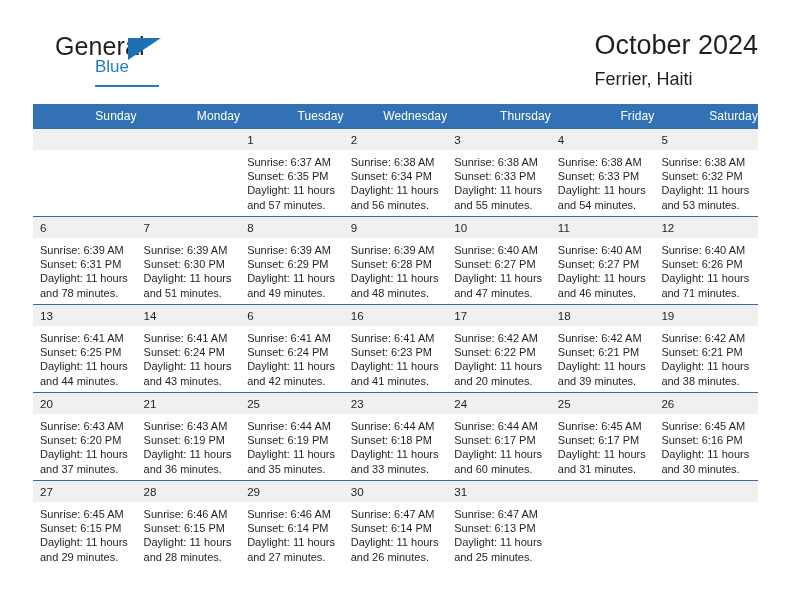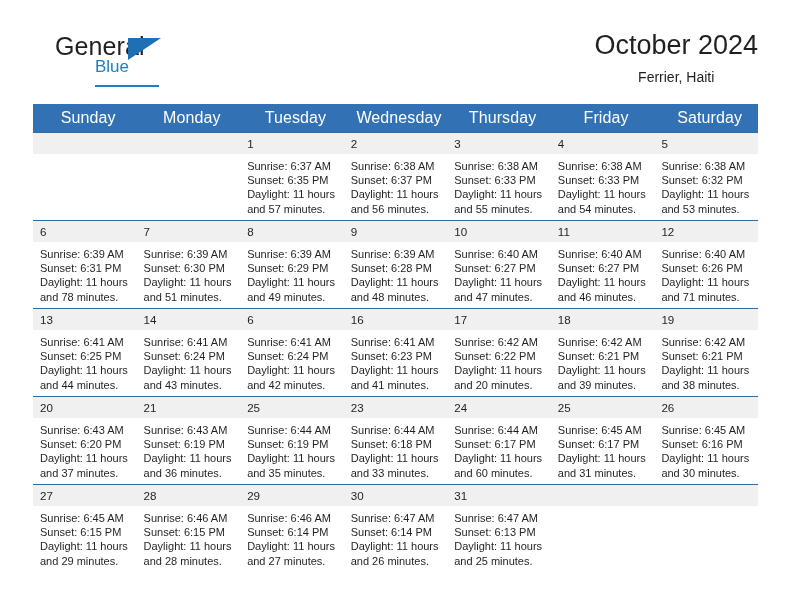--- a/index.html
+++ b/index.html
@@ -71,51 +71,51 @@
     top: 51px;
     width: 64px;
     height: 2px;
     background: #1f7ec4;
   }
 
   .title-block {
     position: absolute;
     right: 0;
     top: 0;
-    text-align: center;
+    text-align: left;
   }
   .cal-title {
     font-size: 27px;
     color: #231f20;
     line-height: 1.18;
     white-space: nowrap;
   }
   .cal-subtitle {
-    font-size: 14px;
+    font-size: 18px;
     color: #231f20;
     line-height: 1.2;
     margin-top: 7px;
     white-space: nowrap;
   }
 
   
   .cal-table {
     position: absolute;
     left: 33px;
     top: 104px;
     width: 725px;
     border-collapse: collapse;
     table-layout: fixed;
   }
   .cal-table th {
     background: #3272b4;
     color: #ffffff;
-    font-size: 16px;
+    font-size: 12px;
     font-weight: normal;
-    text-align: center;
+    text-align: right;
     padding: 5px 0 5px 7px;
     height: 13px;
     letter-spacing: 0.1px;
   }
   .cal-table td {
     vertical-align: top;
     padding: 0;
     border-top: 1.4px solid #2e6da8;
     height: 88px;
     box-sizing: border-box;
@@ -200,21 +200,21 @@
                 <div>Daylight: 11 hours</div>
                 <div>and 57 minutes.</div>
               </div>
             </div>
           </td>
           <td>
             <div class="cell-inner">
               <div class="daynum">2</div>
               <div class="details">
                 <div>Sunrise: 6:38 AM</div>
-                <div>Sunset: 6:37 PM</div>
+                <div>Sunset: 6:34 PM</div>
                 <div>Daylight: 11 hours</div>
                 <div>and 56 minutes.</div>
               </div>
             </div>
           </td>
           <td>
             <div class="cell-inner">
               <div class="daynum">3</div>
               <div class="details">
                 <div>Sunrise: 6:38 AM</div>

